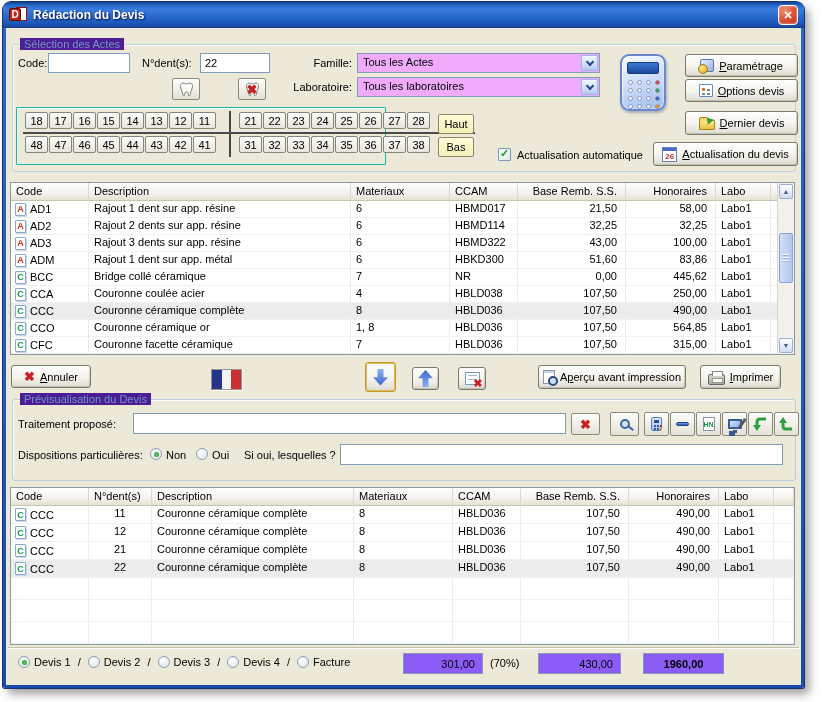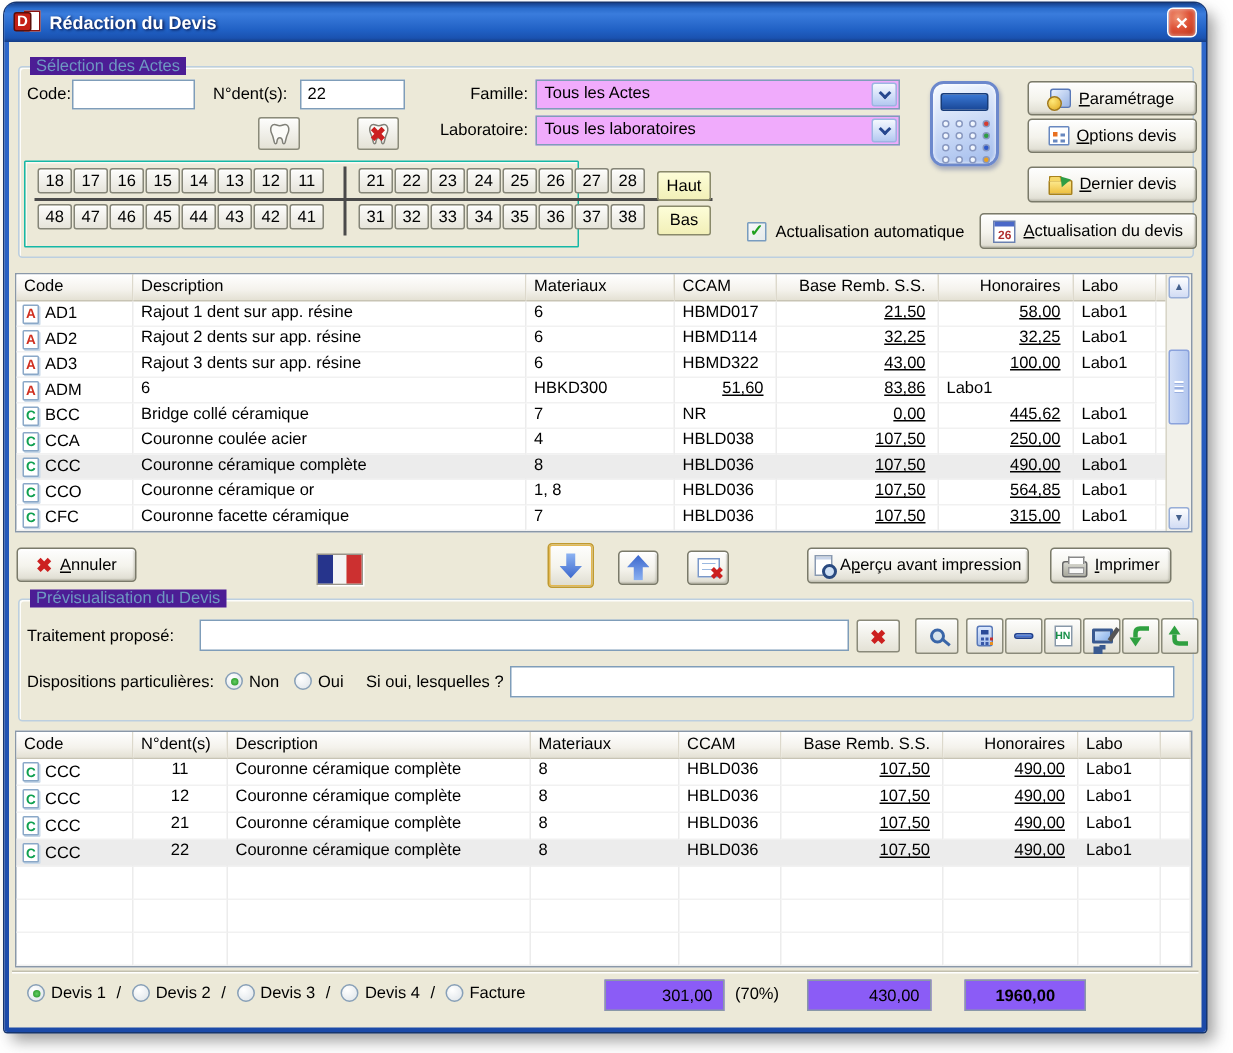--- a/index.html
+++ b/index.html
@@ -136,21 +136,21 @@
   .t2 .thead, .t2 .trow { grid-template-columns:78px 63px 202px 99px 68px 108px 90px 55px 20px; }
   .thead { height:18px; }
   .hc { background:linear-gradient(180deg,#ffffff,#f4f2ec 60%,#e4e1d4); border-bottom:1px solid #c8c4b4; border-right:1px solid #ddd9cc;
         box-shadow:inset 0 1px 0 #fff; padding:2px 5px; white-space:nowrap; overflow:hidden; }
   .hc.r { padding-right:8px; }
   .t1 .trow { height:17px; }
   .t2 .trow { height:18px; }
   .t2 .trow.empty { height:22px; }
   .trow.hl { background:#ececec; }
   .bc { padding:1px 5px; border-right:1px solid #ececec; border-bottom:1px solid #f1f1f1; white-space:nowrap; overflow:hidden; }
-  .bc.r { padding-right:8px;text-decoration:underline; }
+  .bc.r { padding-right:8px; }
   .bc.codec { display:flex; align-items:center; gap:4px; padding-left:4px; }
   .doc { width:11px; height:13px; flex:none; background:#fff; border:1px solid #8aa8c8; border-radius:1px;
         box-shadow:1px 1px 0 #c8d8e8; font-size:9px; font-weight:bold; display:flex; align-items:center; justify-content:center; }
   .doc.A { color:#d03020; } .doc.C { color:#0fa050; }
 
   
   .sb { position:absolute; right:0; top:0; bottom:0; width:17px; background:#f2f1ea; border-left:1px solid #d8d5c8; }
   .sb .sbb { position:absolute; left:1px; right:1px; height:15px; border:1px solid #98aed8; border-radius:2px;
         background:linear-gradient(180deg,#fefefe,#d2dcf4); display:flex; align-items:center; justify-content:center;
         font-size:7px; color:#44608c; }
@@ -359,20 +359,21 @@
               <div class="bc r">43,00</div>
               <div class="bc r">100,00</div>
               <div class="bc">Labo1</div>
               <div class="bc"></div>
             </div>
             <div class="trow">
               <div class="bc codec">
                 <div class="doc A">A</div>
                 <span>ADM</span>
               </div>
+              <div class="bc">Rajout 1 dent sur app. métal</div>
               <div class="bc">6</div>
               <div class="bc">HBKD300</div>
               <div class="bc r">51,60</div>
               <div class="bc r">83,86</div>
               <div class="bc">Labo1</div>
               <div class="bc"></div>
             </div>
             <div class="trow">
               <div class="bc codec">
                 <div class="doc C">C</div>

